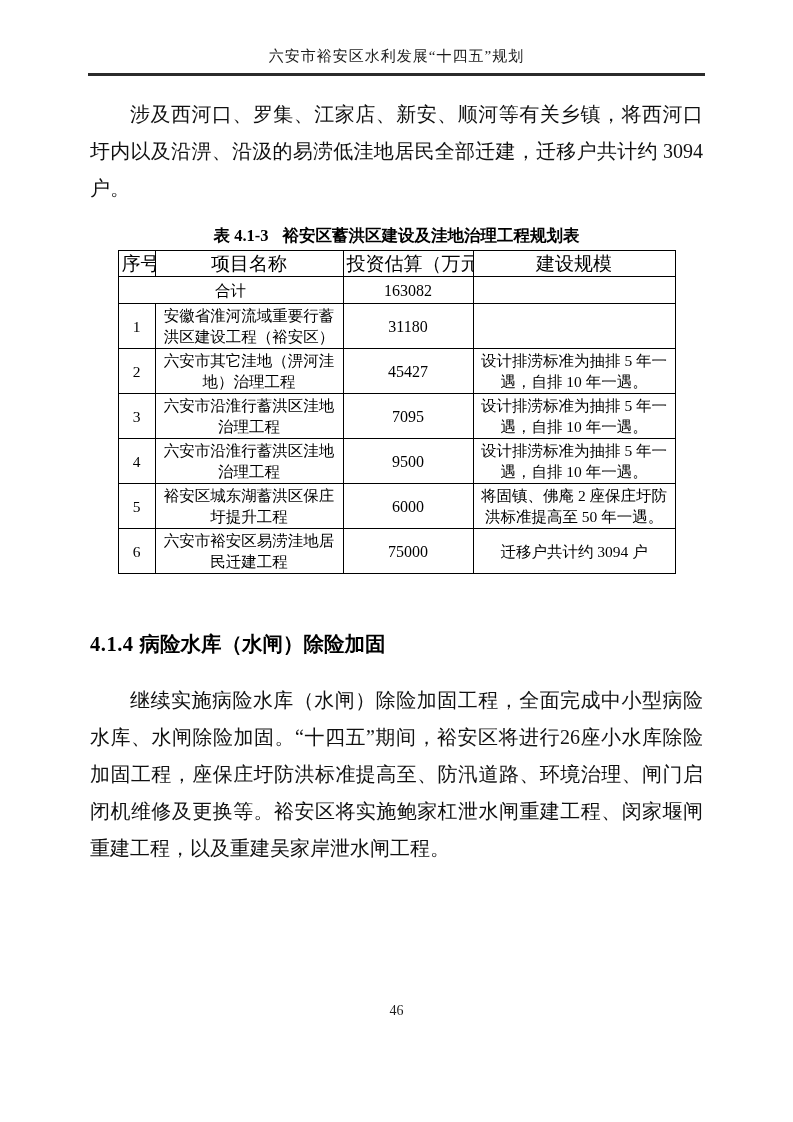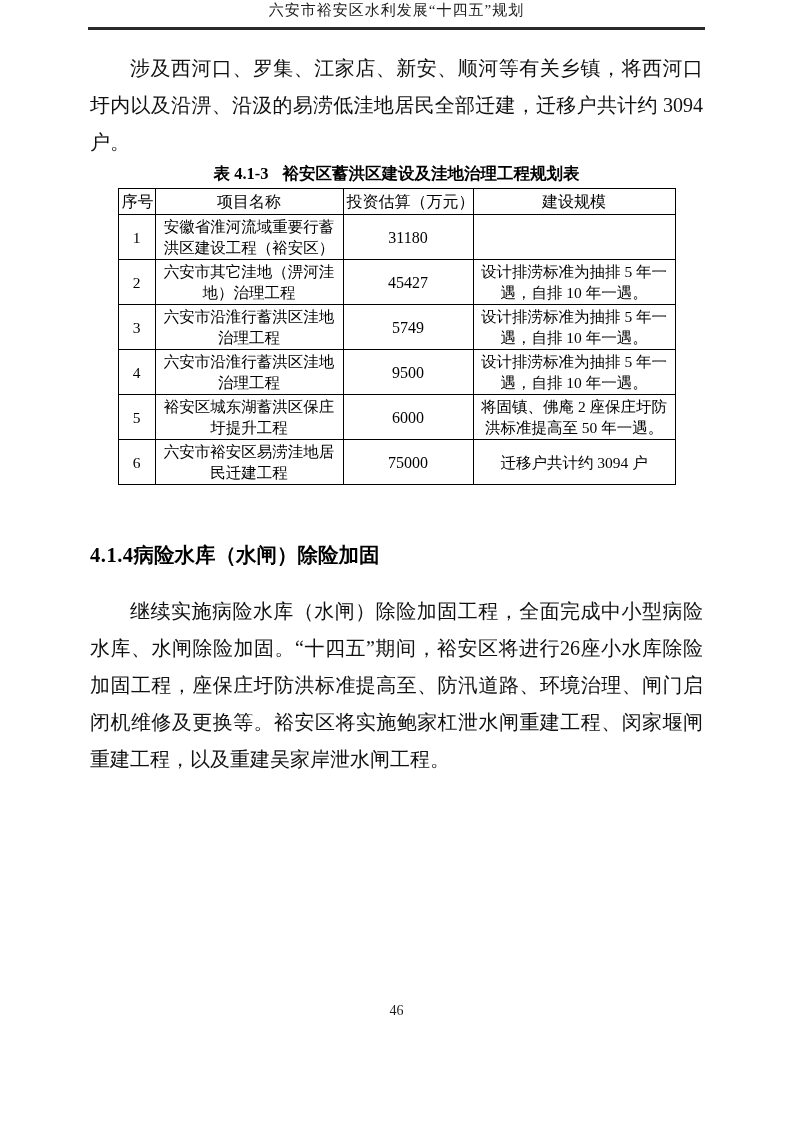--- a/index.html
+++ b/index.html
@@ -12,21 +12,21 @@
     color: #111111;
   }
   .page {
     position: relative;
     width: 793px;
     height: 1122px;
     background: #ffffff;
     overflow: hidden;
   }
   
-  .page-header { }
+  .page-header { padding-top: 46px; }
   .header-title {
     text-align: center;
     font-size: 15px;
     letter-spacing: 1px;
     color: #1c1c1c;
     line-height: 20px;
   }
   .header-rule {
     margin: 7px 88px 0 88px;
     height: 3px;
@@ -38,21 +38,21 @@
     margin: 20px 90px 0 90px;
     font-size: 20px;
     line-height: 37px;
     text-align: justify;
     text-indent: 2em;
     color: #101010;
   }
   .body-para.second { margin-top: 26px; }
   
   .table-caption {
-    margin-top: 2px;
+    margin-top: 18px;
     text-align: center;
     font-weight: bold;
     font-size: 16.5px;
     line-height: 22px;
     color: #000000;
   }
   .table-caption .cap-gap { display: inline-block; width: 14px; }
   
   table.plan-table {
     margin: 3px auto 0 auto;
@@ -68,33 +68,33 @@
   table.plan-table col.c-scale { width: 202px; }
   table.plan-table th, table.plan-table td {
     border: 1px solid #000000;
     text-align: center;
     vertical-align: middle;
     padding: 1px 3px;
     line-height: 21px;
     font-weight: normal;
   }
   table.plan-table thead tr { height: 26px; }
-  table.plan-table thead th { white-space: nowrap; font-size: 16px; overflow: hidden; }
+  table.plan-table thead th { white-space: nowrap; font-size: 19px; overflow: hidden; }
   table.plan-table tr.total-row { height: 27px; }
   table.plan-table tr.data-row { height: 44px; }
   td.inv-cell { font-size: 16px; }
   
   .section-heading {
     margin: 58px 90px 0 90px;
     font-size: 20.5px;
     line-height: 24px;
     font-weight: bold;
     color: #000000;
   }
-  .section-heading .sec-num { margin-right: 0; letter-spacing: 0.5px; }
+  .section-heading .sec-num { margin-right: 6px; letter-spacing: 0.5px; }
   
   .page-number {
     position: absolute;
     top: 1003px;
     left: 0;
     width: 100%;
     text-align: center;
     font-size: 14px;
     color: #1c1c1c;
   }
@@ -124,39 +124,44 @@
     </colgroup>
     <thead>
       <tr>
         <th>序号</th>
         <th>项目名称</th>
         <th>投资估算（万元）</th>
         <th>建设规模</th>
       </tr>
     </thead>
     <tbody>
+      <tr class="total-row">
+        <td colspan="2">合计</td>
+        <td class="inv-cell">163082</td>
+        <td></td>
+      </tr>
 
     <tr class="data-row">
       <td>1</td>
       <td>安徽省淮河流域重要行蓄洪区建设工程（裕安区）</td>
       <td class="inv-cell">31180</td>
       <td></td>
     </tr>
 
     <tr class="data-row">
       <td>2</td>
       <td>六安市其它洼地（淠河洼地）治理工程</td>
       <td class="inv-cell">45427</td>
       <td>设计排涝标准为抽排 5 年一遇，自排 10 年一遇。</td>
     </tr>
 
     <tr class="data-row">
       <td>3</td>
       <td>六安市沿淮行蓄洪区洼地治理工程</td>
-      <td class="inv-cell">5749</td>
+      <td class="inv-cell">7095</td>
       <td>设计排涝标准为抽排 5 年一遇，自排 10 年一遇。</td>
     </tr>
 
     <tr class="data-row">
       <td>4</td>
       <td>六安市沿淮行蓄洪区洼地治理工程</td>
       <td class="inv-cell">9500</td>
       <td>设计排涝标准为抽排 5 年一遇，自排 10 年一遇。</td>
     </tr>
 

